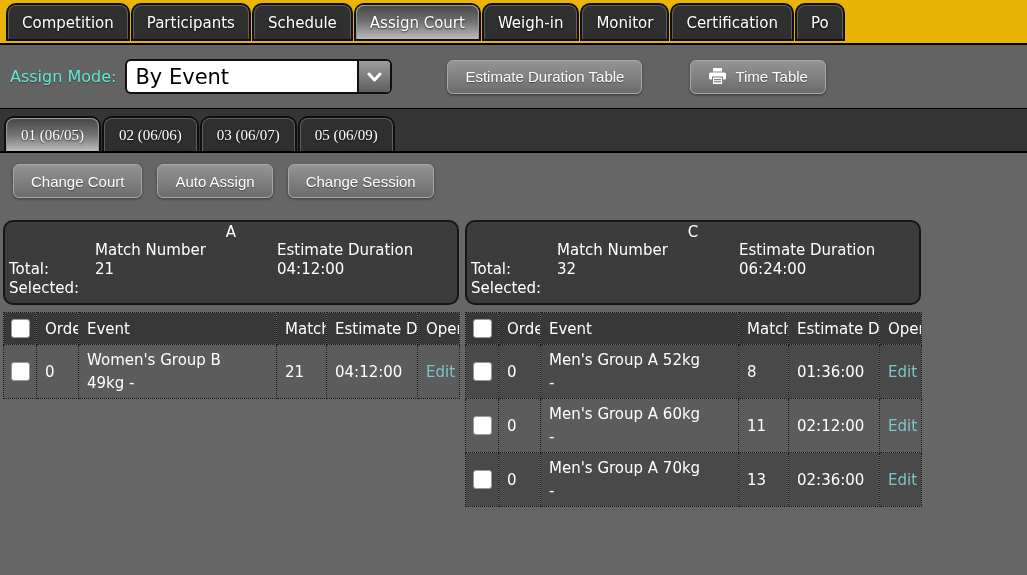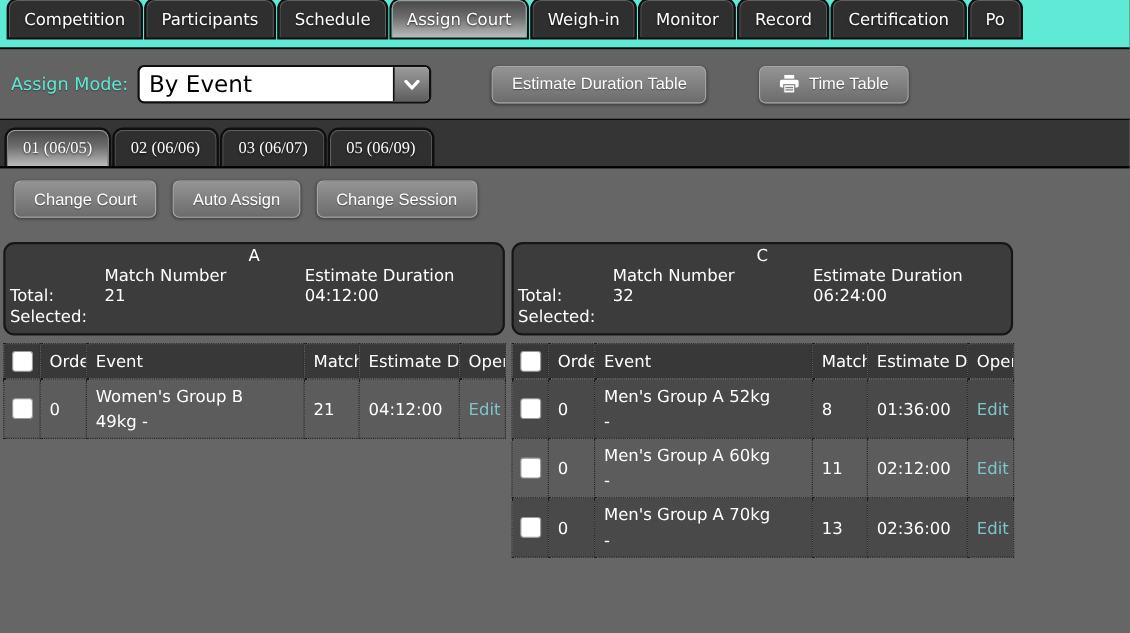--- a/index.html
+++ b/index.html
@@ -4,22 +4,22 @@
 <style>
   html,body{margin:0;padding:0;}
   body{
     width:1027px;height:575px;overflow:hidden;position:relative;
     background:#666666;
     font-family:"DejaVu Sans","Liberation Sans",sans-serif;
     --accent:#7cc6ca;
   }
   
   .topbar{
-    height:43px;background:#5eead4;border-bottom:2px solid #000;
-    display:flex;align-items:flex-start;padding-left:8px;
+    height:43px;background:#eab308;border-bottom:2px solid #000;
+    display:flex;align-items:center;padding-left:8px;
     overflow:hidden;white-space:nowrap;
   }
   .tab{
     flex:0 0 auto;display:inline-block;
     padding:8px 13px 7px;margin:0 5px 0 0;
     background:#2f2f2f;color:#fff;font-size:15px;
     border:1px solid #5f5f5f;border-bottom:none;
     border-radius:8px 8px 0 0;
     box-shadow:0 0 0 2px #0f0f0f;
     text-shadow:0 1px 2px rgba(0,0,0,.7);
@@ -96,21 +96,20 @@
 </head>
 <body style="--accent: #7cc6ca;">
 
 <div class="topbar" id="top-tabs">
     <div class="tab">Competition</div>
     <div class="tab">Participants</div>
     <div class="tab">Schedule</div>
     <div class="tab active">Assign Court</div>
     <div class="tab">Weigh-in</div>
     <div class="tab">Monitor</div>
-    <div class="tab">Record</div>
     <div class="tab">Certification</div>
     <div class="tab">Po</div>
   </div>
 
 <div class="assignbar">
   <span class="amode-label">Assign Mode:</span>
   <div class="sel">
     <span class="sel-val">By Event</span>
     <span class="sel-btn">
       <svg width="15" height="10" viewBox="0 0 15 10">

